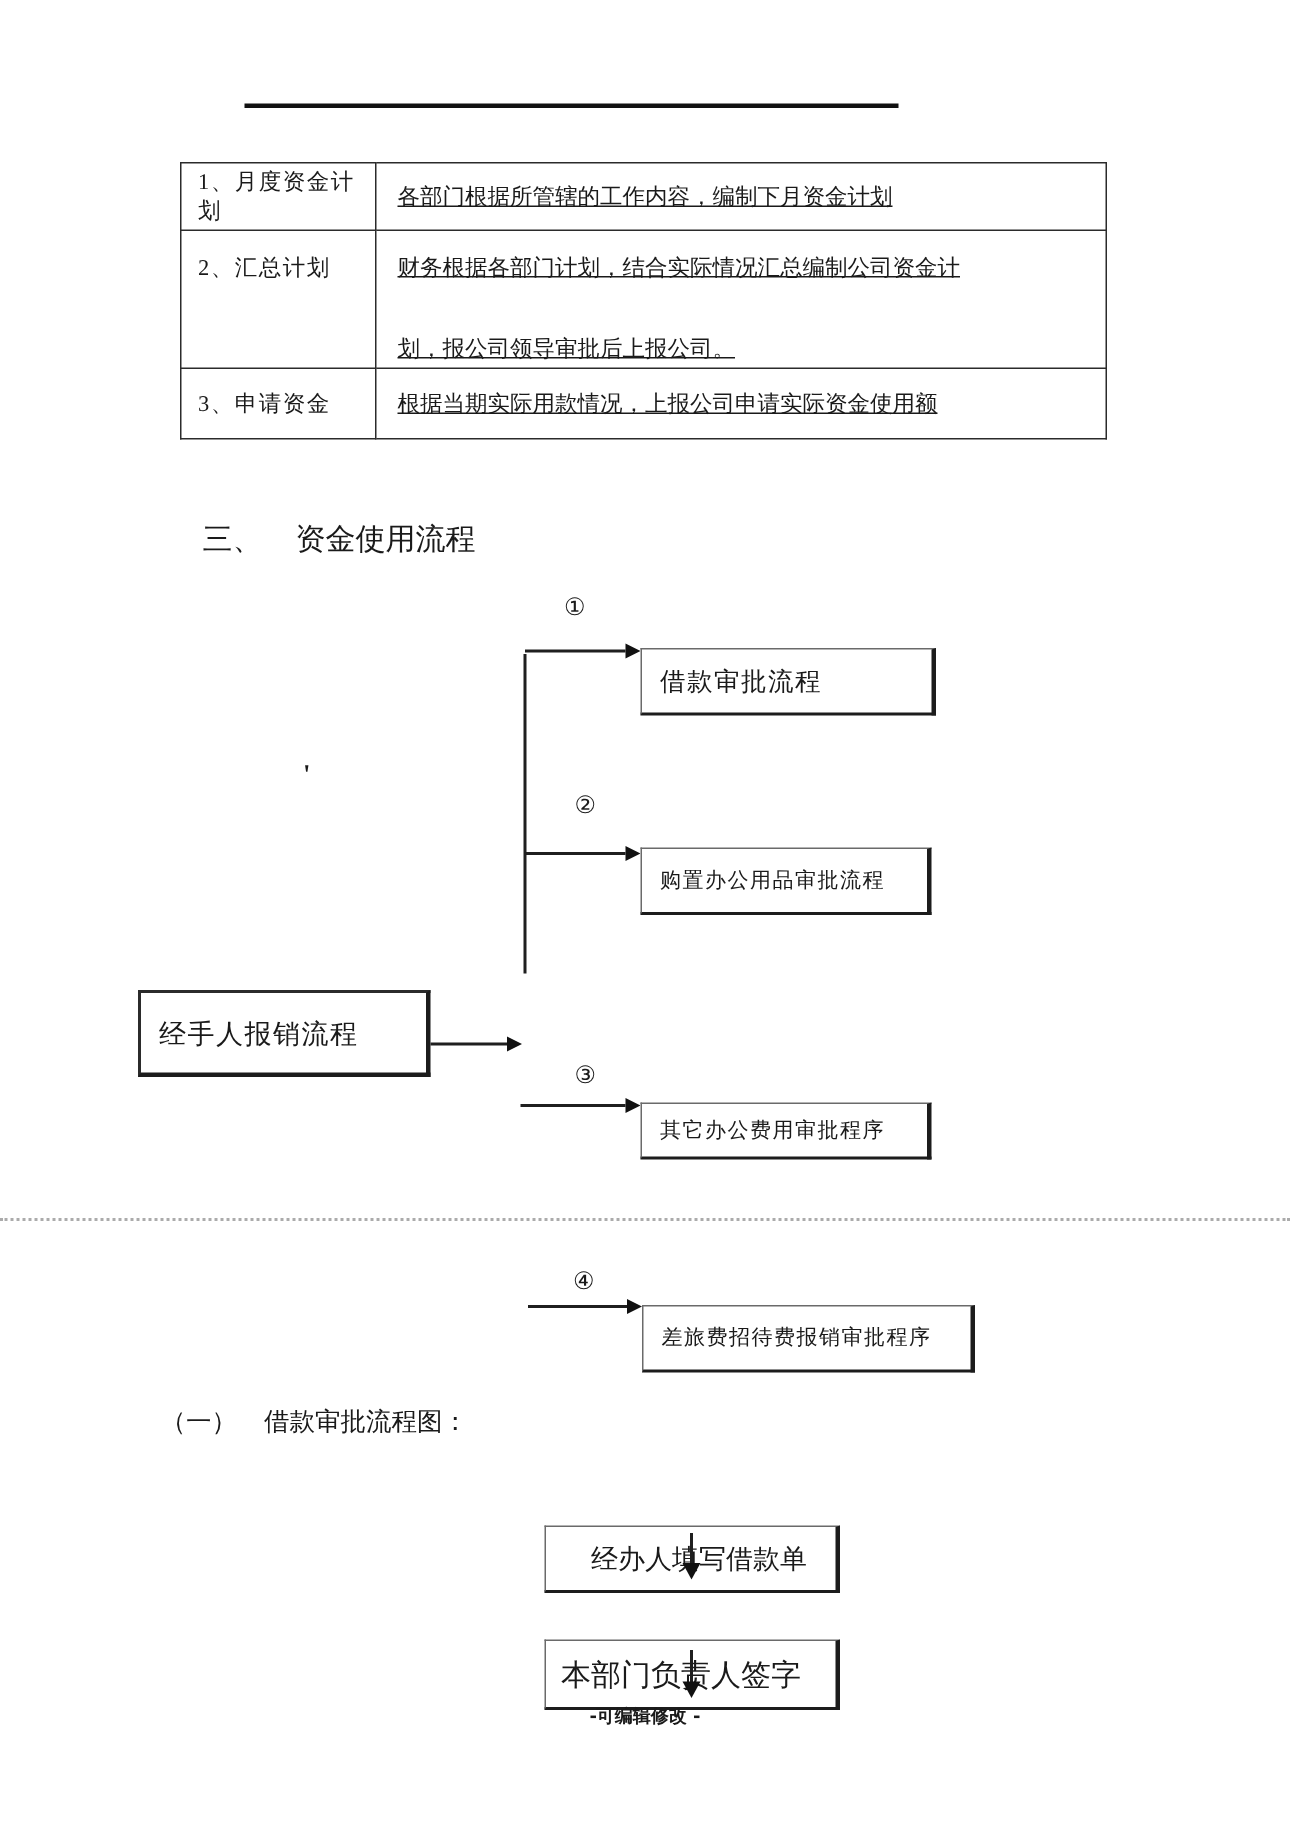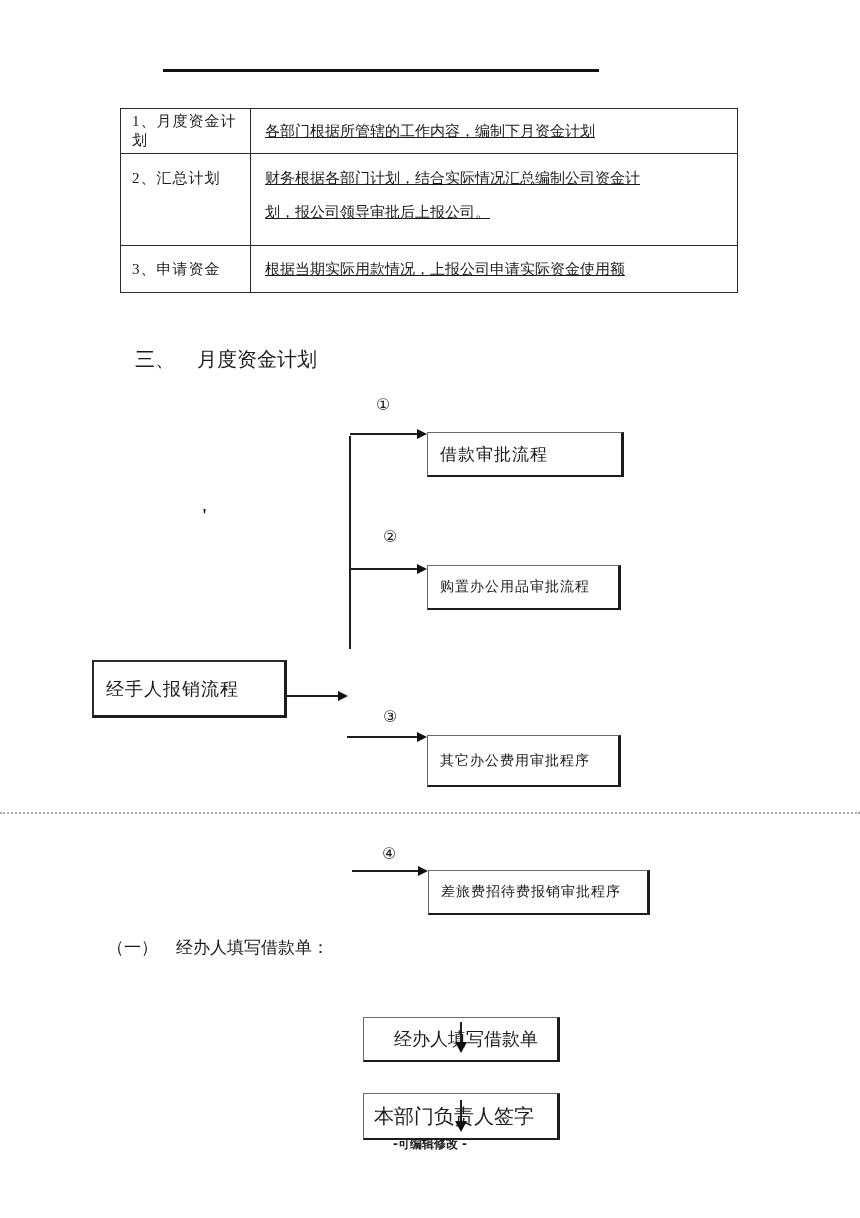--- a/index.html
+++ b/index.html
@@ -17,37 +17,37 @@
     position:absolute; left:120px; top:108px; width:618px;
     border-collapse:collapse; font-size:15px; table-layout:fixed;
   }
   .plan-table td { border:1.5px solid #2b2b2b; box-sizing:border-box; vertical-align:middle; }
   .plan-table .c1 { width:130px; padding-left:11px; letter-spacing:1px; }
   .plan-table .c2 { padding-left:14px; }
   .row-h1 td { height:45px; }
   .row-h2 td { height:92px; vertical-align:top; padding-top:15px; }
   .row-h3 td { height:47px; }
   .ln { display:block;text-decoration:underline; }
-  .ln2 { margin-top:15px; }
+  .ln2 { margin-top:35px; }
 
   
   .section-heading { position:absolute; left:135px; top:346px; font-size:20px; }
   .section-heading .num { margin-right:22px; }
   .subsection-heading { position:absolute; left:107px; top:936px; font-size:17px; }
   .subsection-heading .num { margin-right:18px; }
 
   
   .fbox {
     position:absolute; box-sizing:border-box; background:#fff;
     border:1px solid #6a6a6a; border-right:3px solid #1c1c1c; border-bottom:2px solid #1c1c1c;
     display:flex; align-items:center; padding-left:12px;margin-top:40px;
   }
   .box1 { left:427px; top:392px; width:197px; height:45px; font-size:17px; letter-spacing:1px; }
   .box2 { left:427px; top:525px; width:194px; height:45px; font-size:14px; letter-spacing:1px;text-align:right; }
-  .box3 { left:427px; top:695px; width:194px; height:52px; font-size:14px; letter-spacing:1px; }
+  .box3 { left:427px; top:695px; width:194px; height:38px; font-size:14px; letter-spacing:1px; }
   .box4 { left:428px; top:830px; width:222px; height:45px; font-size:14px; letter-spacing:1px; }
   .srcbox { left:92px; top:620px; width:195px; height:58px; font-size:18px; letter-spacing:1px;
             border:2px solid #2b2b2b; border-right:3px solid #1c1c1c; border-bottom:3px solid #1c1c1c; }
   .sbox1 { left:363px; top:977px; width:197px; height:45px; font-size:18px; padding-left:11px;justify-content:center; }
   .sbox2 { left:363px; top:1053px; width:197px; height:47px; font-size:20px; padding-left:10px;align-items:center; }
 
   
   .hline { position:absolute; height:2px; background:#1f1f1f; }
   .vline { position:absolute; width:2px; background:#1f1f1f; }
   .trunk { left:349px; top:436px; height:213px; }
@@ -111,21 +111,21 @@
       <tr class="row-h3">
         <td class="c1">3、申请资金</td>
         <td class="c2">
           <span class="ln">根据当期实际用款情况，上报公司申请实际资金使用额</span>
         </td>
       </tr>
     </tbody>
   </table>
 
   <div class="section-heading">
-    <span class="num">三、</span><span>月度资金计划</span>
+    <span class="num">三、</span><span>资金使用流程</span>
   </div>
 
   <span class="stray">'</span>
 
   <div class="vline trunk"></div>
 
   <span class="badge b1">①</span>
   <div class="hline a1"></div>
   <div class="ah r ah1"></div>
   <div class="fbox box1">
@@ -155,21 +155,21 @@
   <div class="dotted-sep"></div>
 
   <span class="badge b4">④</span>
   <div class="hline a4"></div>
   <div class="ah r ah4"></div>
   <div class="fbox box4">
     <span>差旅费招待费报销审批程序</span>
   </div>
 
   <div class="subsection-heading">
-    <span class="num">（一）</span><span>经办人填写借款单：</span>
+    <span class="num">（一）</span><span>借款审批流程图：</span>
   </div>
 
   <div class="fbox sbox1">
     <span>经办人填写借款单</span>
   </div>
   <div class="vline d1"></div>
   <div class="ah down ahd1"></div>
 
   <div class="fbox sbox2">
     <span>本部门负责人签字</span>

